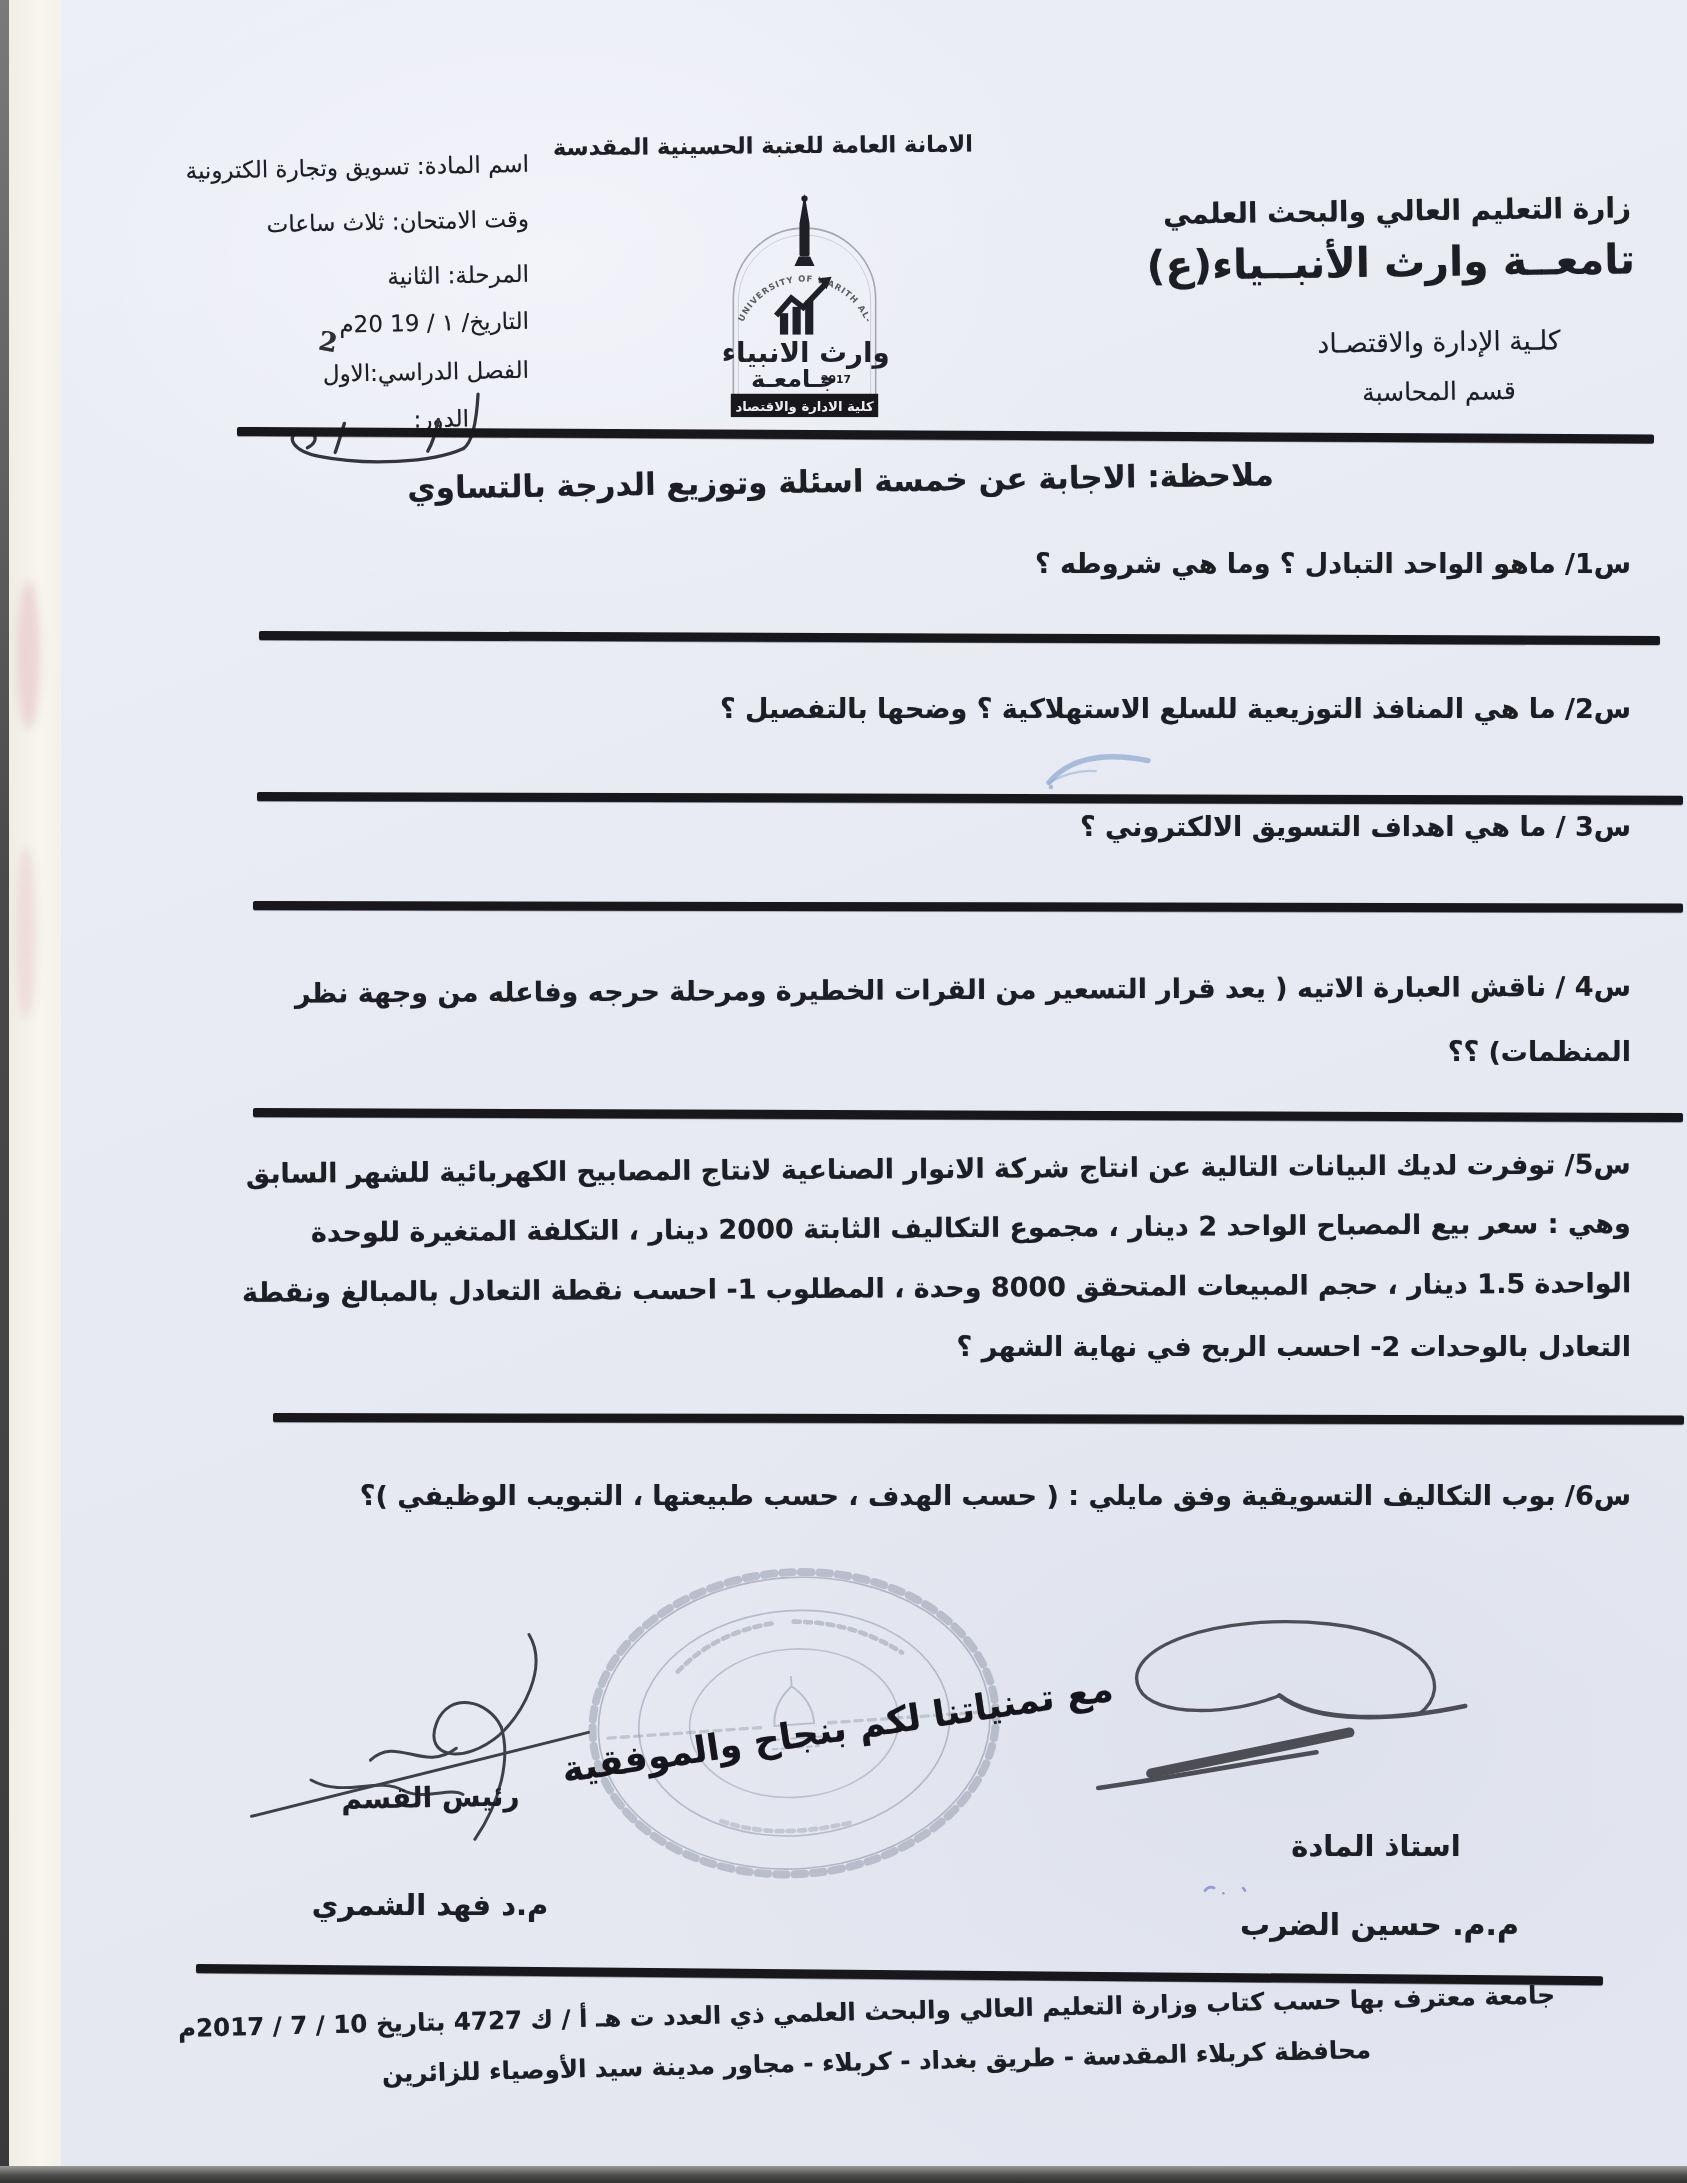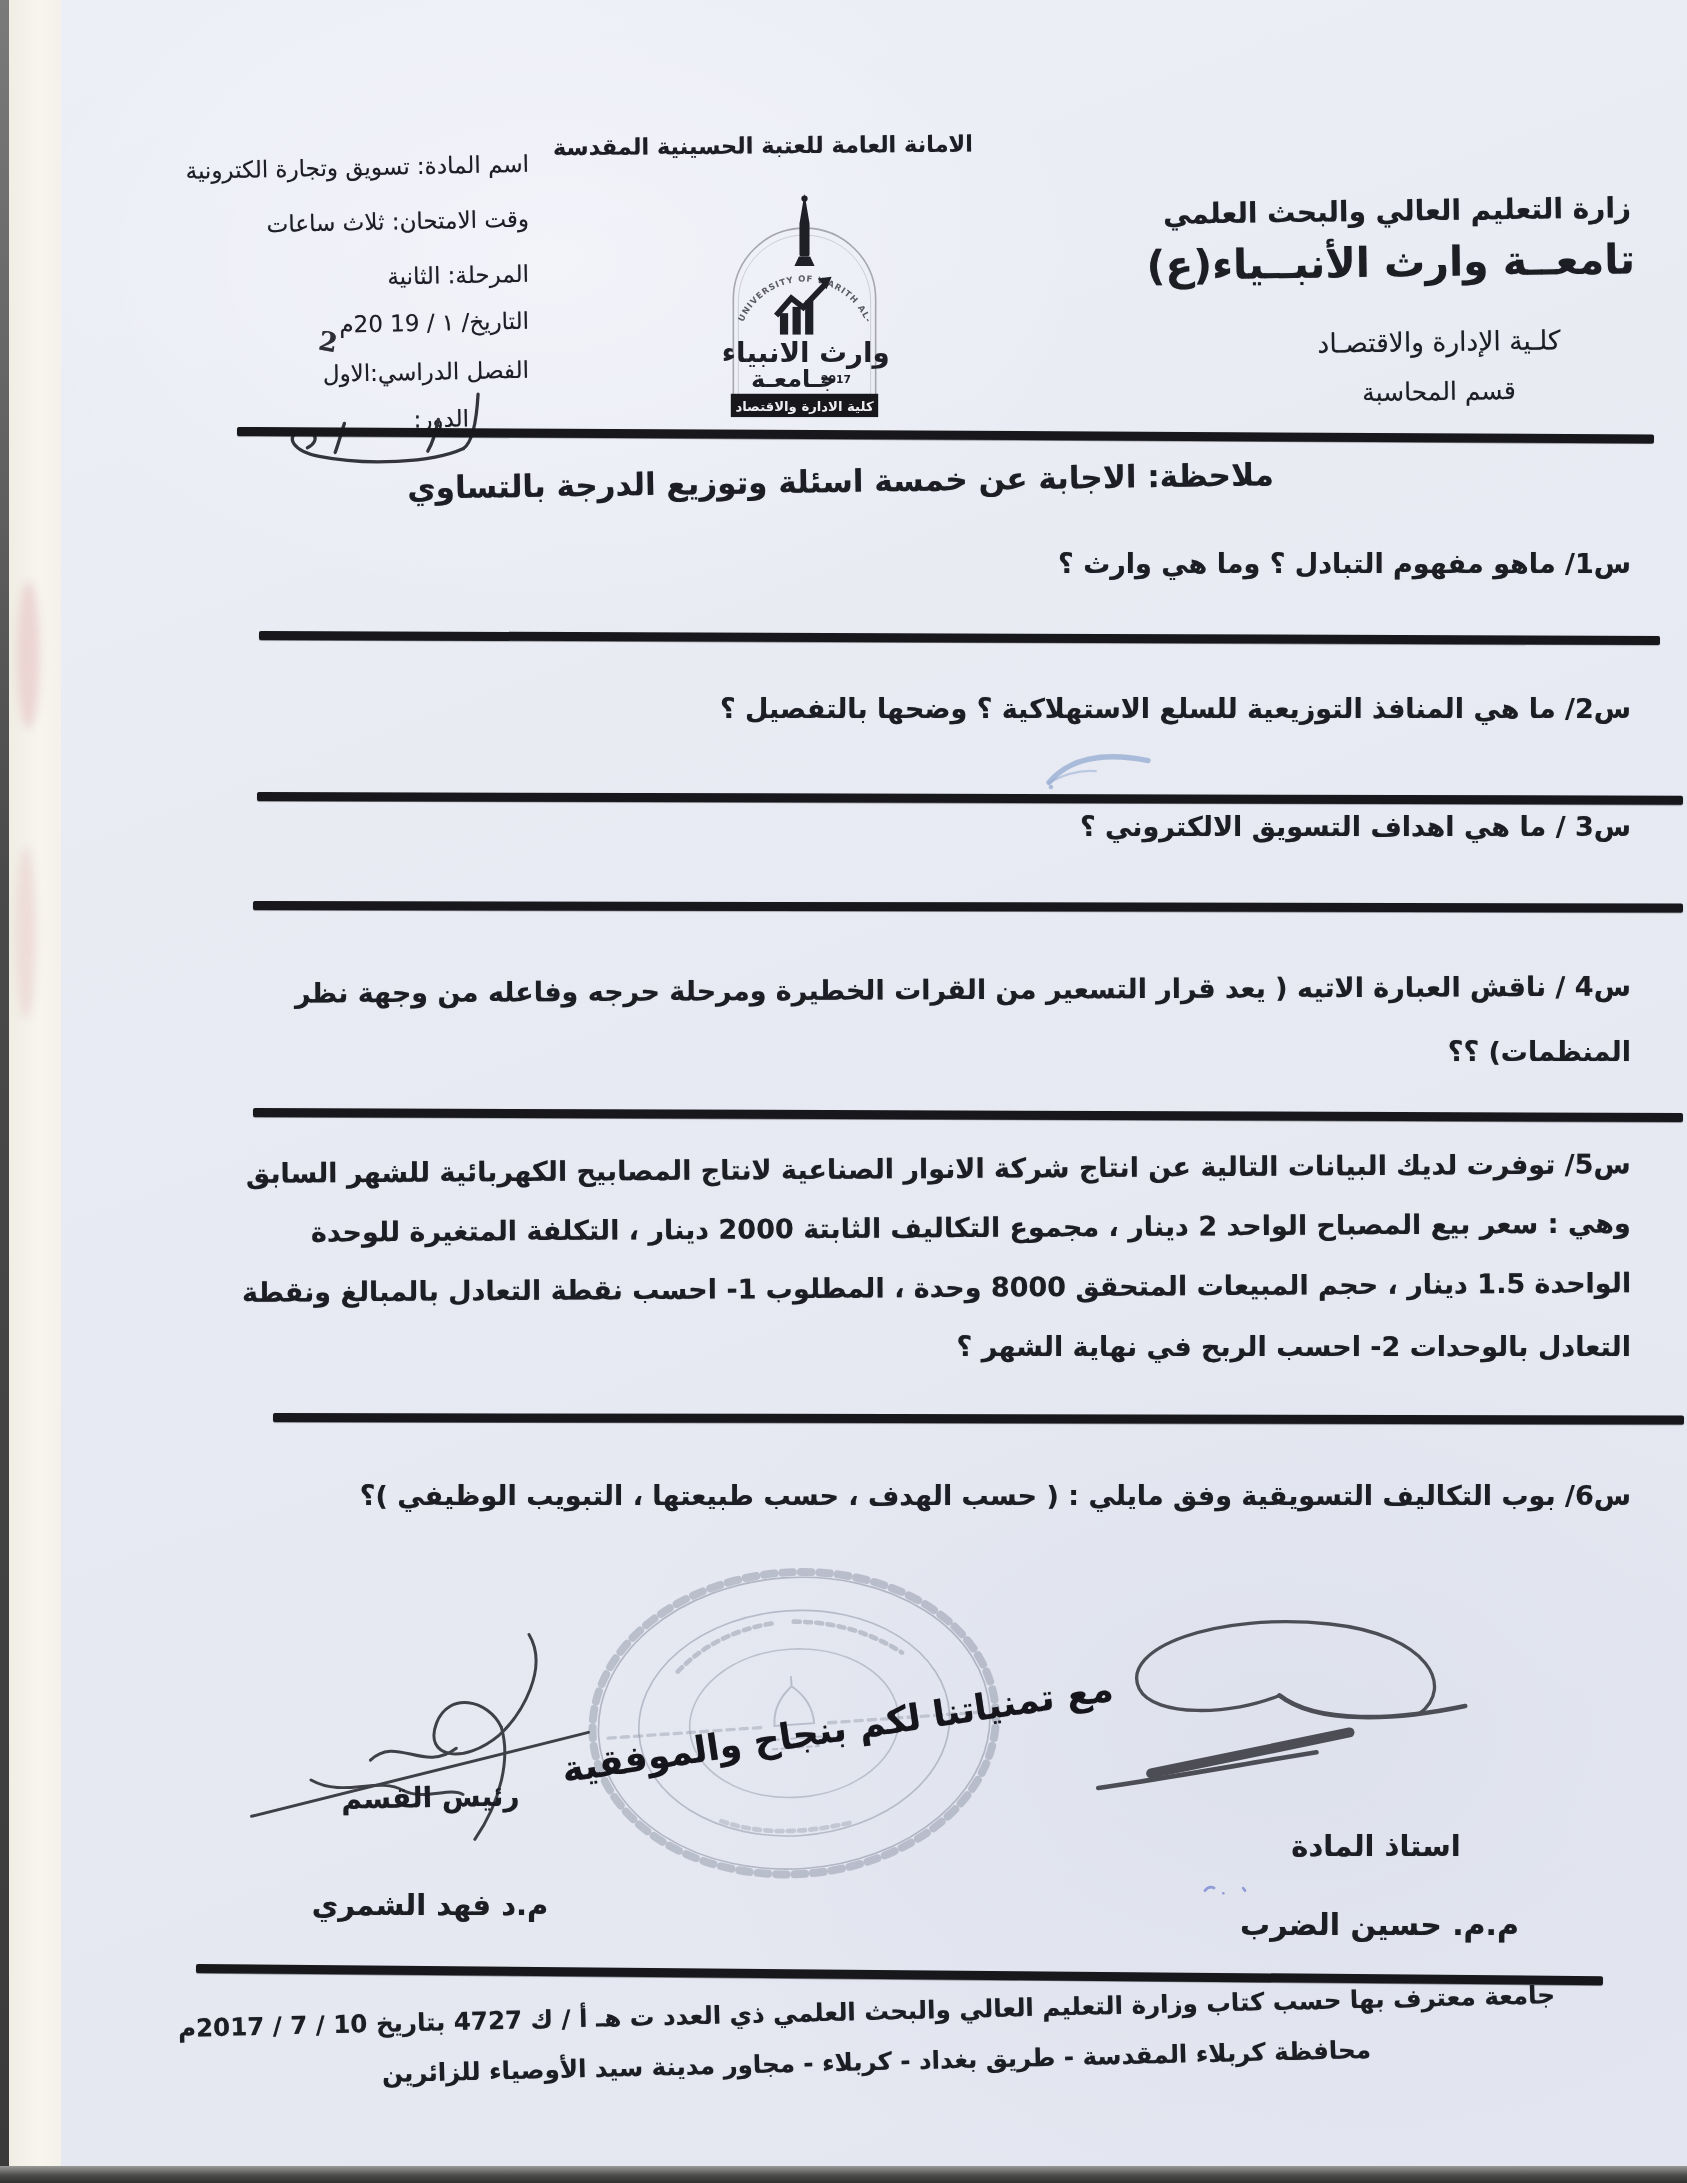--- a/index.html
+++ b/index.html
@@ -104,21 +104,21 @@
 
 <div class="rule" style="left:237px;top:427px;width:1417px;transform:rotate(.3deg);"></div>
 <div class="rule" style="left:259px;top:631px;width:1401px;transform:rotate(.2deg);"></div>
 <div class="rule" style="left:257px;top:792px;width:1426px;transform:rotate(.15deg);"></div>
 <div class="rule" style="left:253px;top:901px;width:1430px;transform:rotate(.1deg);"></div>
 <div class="rule" style="left:253px;top:1108px;width:1430px;transform:rotate(.2deg);"></div>
 <div class="rule" style="left:273px;top:1413px;width:1411px;transform:rotate(.1deg);"></div>
 
 <div class="ar center" dir="rtl" style="left:318px;top:463px;width:1045px;font-size:31px;font-weight:700;transform:rotate(-.9deg);">ملاحظة: الاجابة عن خمسة اسئلة وتوزيع الدرجة بالتساوي</div>
 
-<div class="ar q" dir="rtl" style="top:548px;">س1/ ماهو مفهوم التبادل ؟ وما هي وارث ؟</div>
+<div class="ar q" dir="rtl" style="top:548px;">س1/ ماهو الواحد التبادل ؟ وما هي شروطه ؟</div>
 <div class="ar q" dir="rtl" style="top:693px;">س2/ ما هي المنافذ التوزيعية للسلع الاستهلاكية ؟ وضحها بالتفصيل ؟</div>
 
 <svg viewBox="0 0 180 80" style="left:1039px;top:746px;width:119px;height:53px;">
   <g fill="none" stroke="#8ea7cf" stroke-linecap="round">
     <path d="M 15 55 C 45 20 95 8 165 22" stroke-width="8" opacity=".7"></path>
     <path d="M 15 55 C 40 42 66 36 86 38" stroke-width="3.5" opacity=".5"></path>
     <circle cx="18" cy="62" r="3.5" fill="#8ea7cf" stroke="none" opacity=".7"></circle>
   </g>
 </svg>
 

